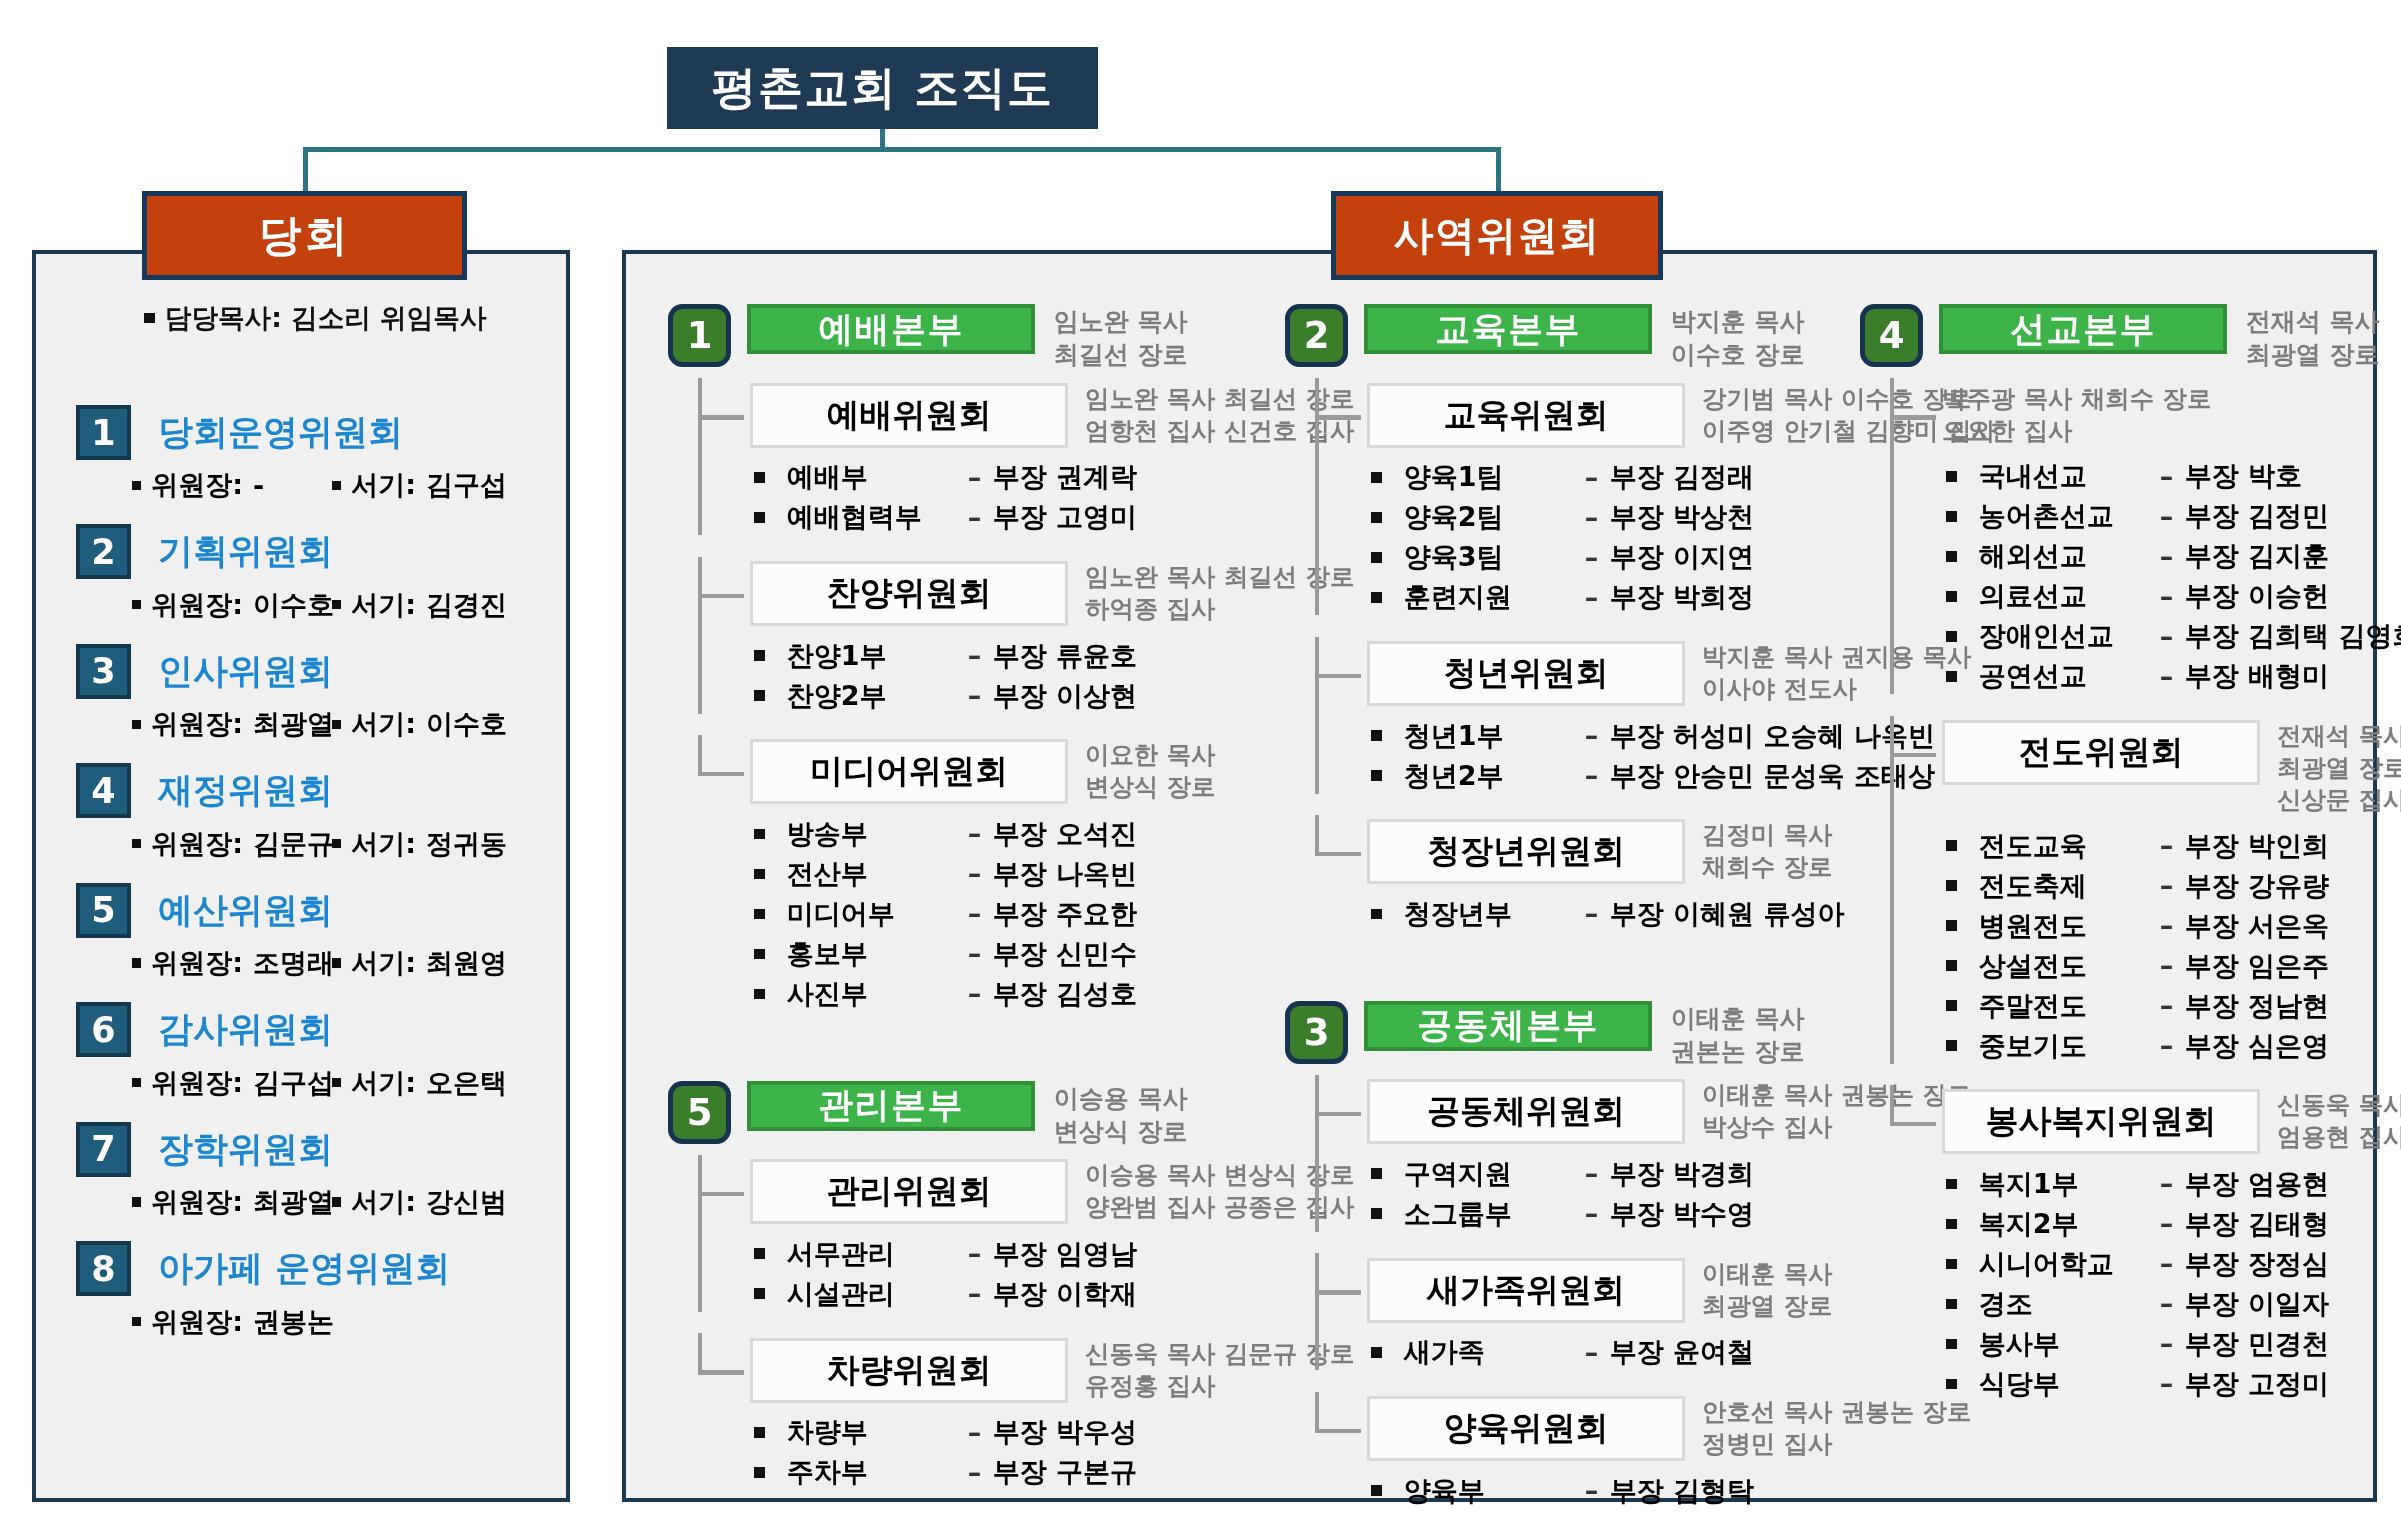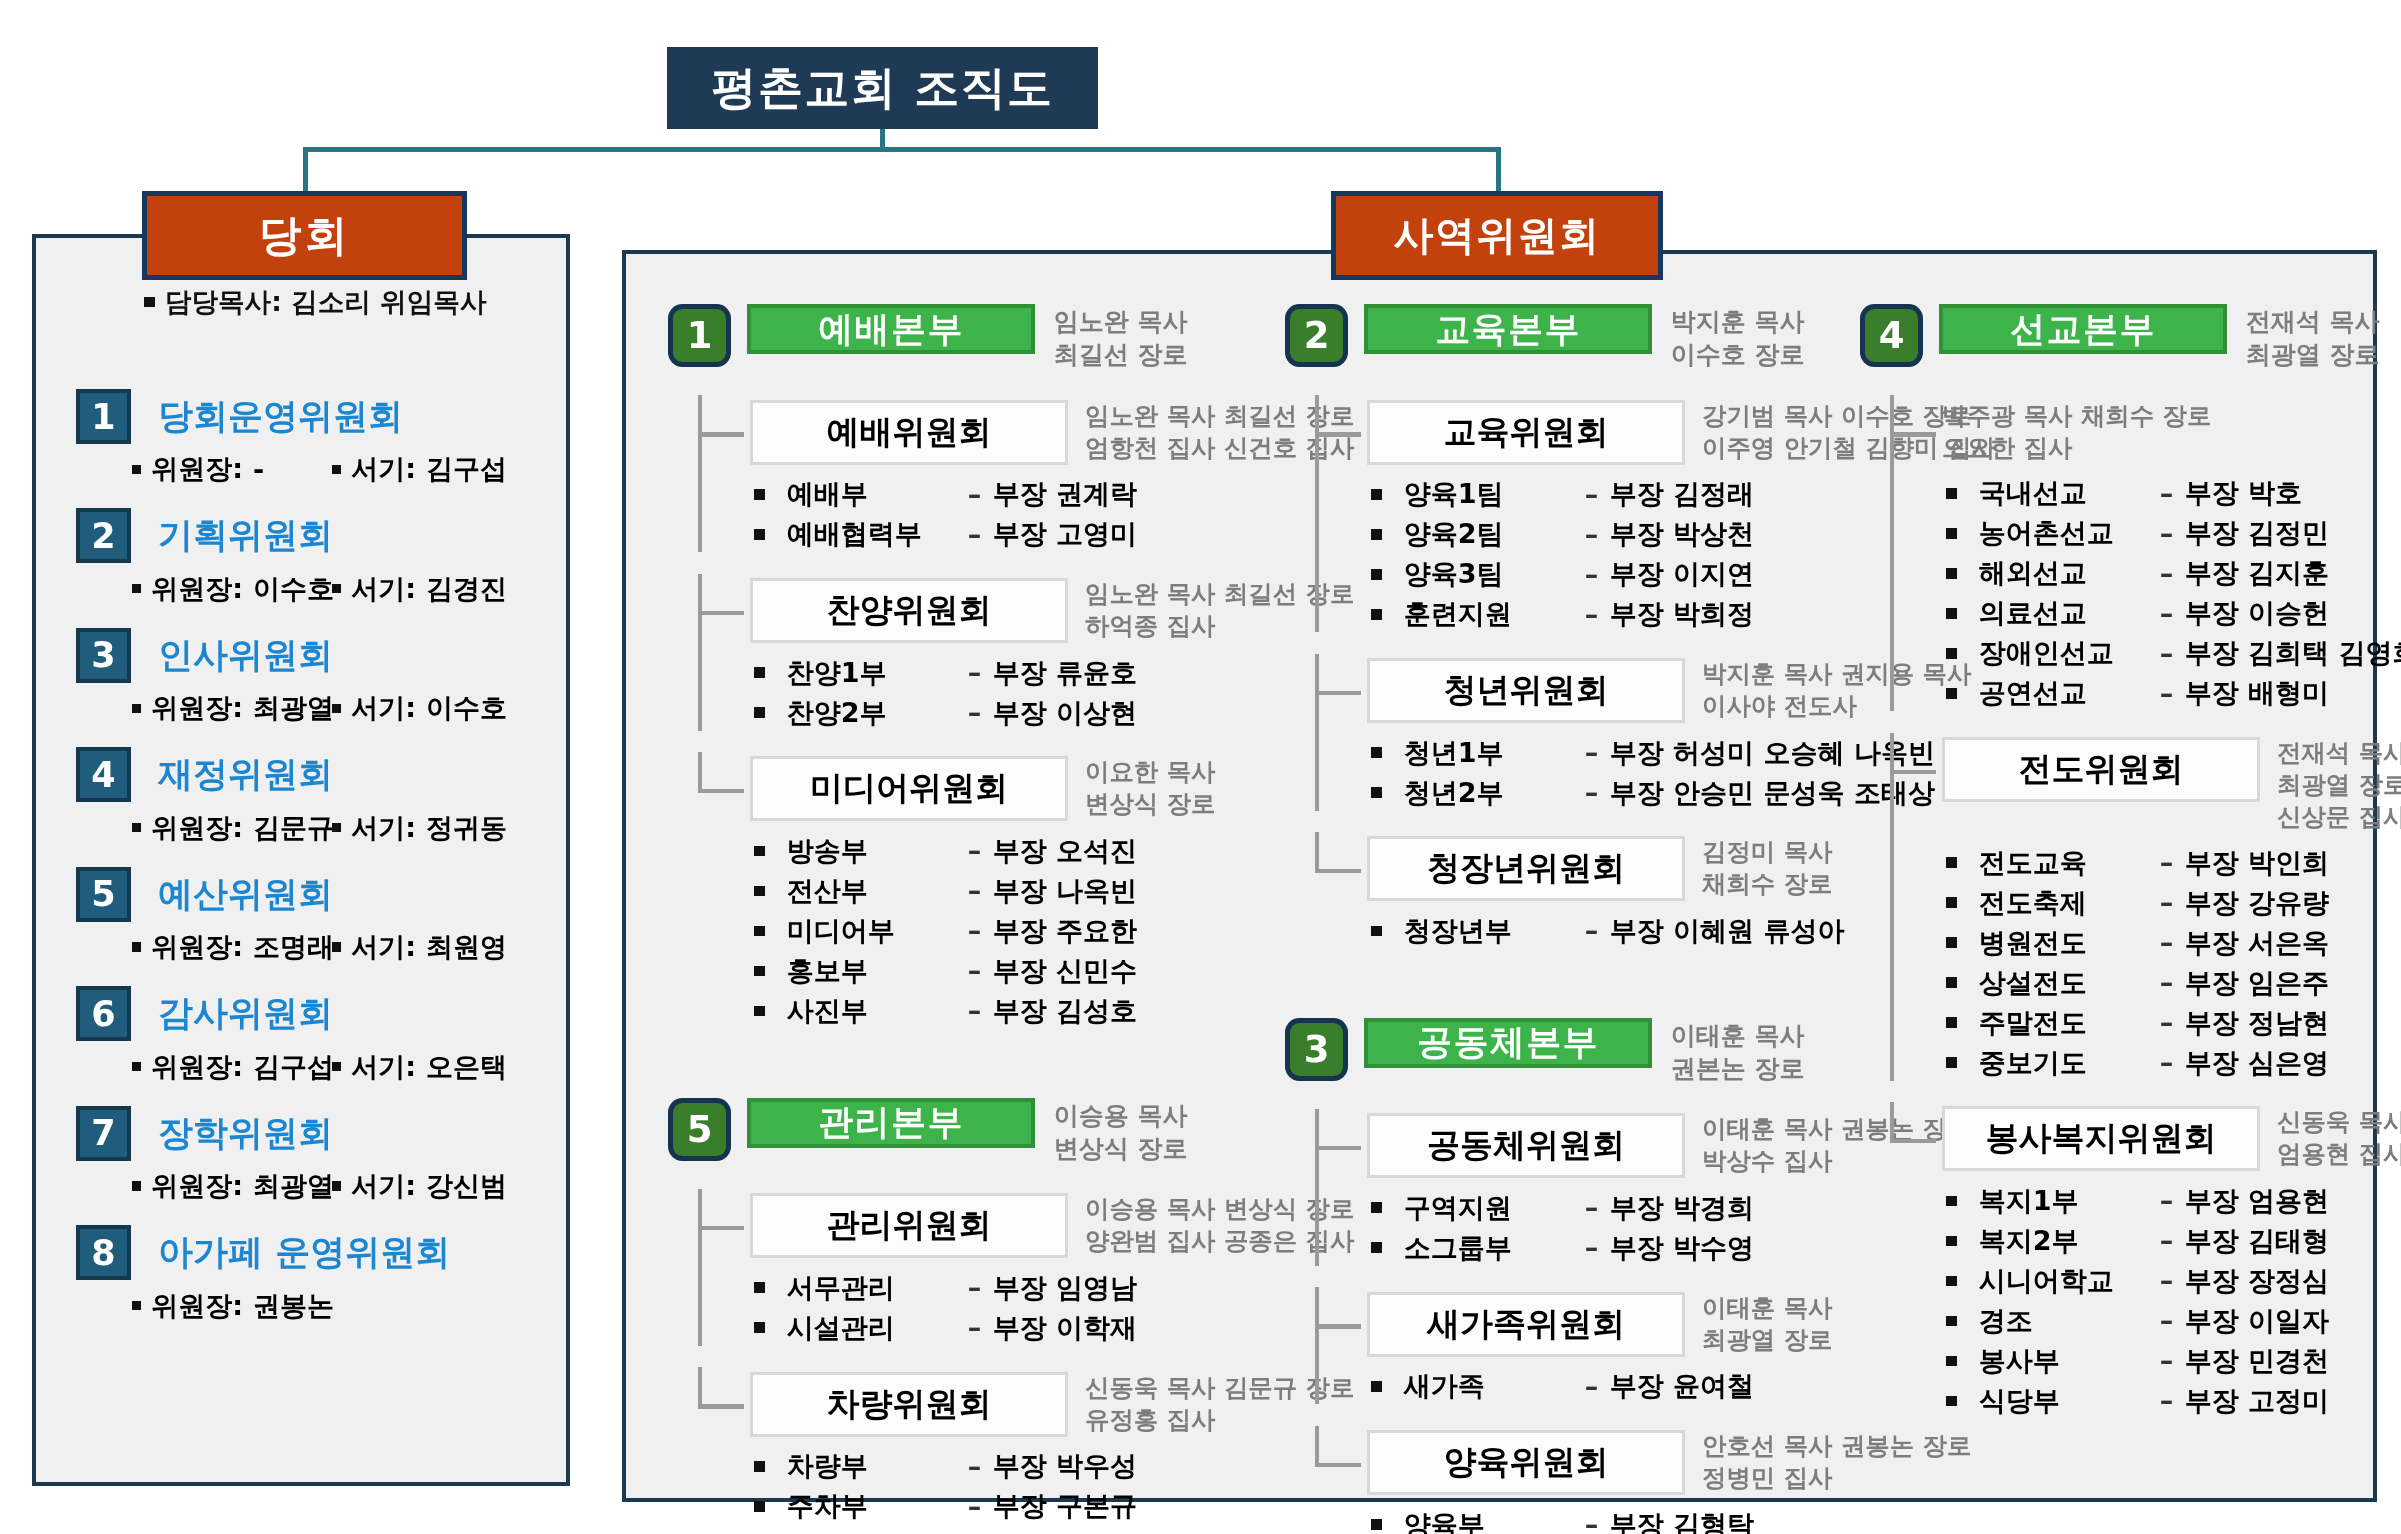--- a/index.html
+++ b/index.html
@@ -13,21 +13,21 @@
     color:#fff;font-size:45px;font-weight:bold;display:flex;align-items:center;justify-content:center;z-index:3;letter-spacing:1.4px;}
 
   
   .head-box{position:absolute;background:#c2410c;border:5px solid #16385c;color:#fff;font-weight:bold;
     display:flex;align-items:center;justify-content:center;z-index:3;box-sizing:border-box;}
   .head-dang{left:142px;top:191px;width:325px;height:89px;font-size:43px;letter-spacing:2.9px;}
   .head-sayeok{left:1331px;top:191px;width:332px;height:89px;font-size:40px;letter-spacing:1.4px;}
 
   
   .panel{position:absolute;background:#f0f0f0;border:4.3px solid #1b3a52;box-sizing:border-box;z-index:1;}
-  .panel-left{left:32px;top:234px;width:538px;height:1252px;}
+  .panel-left{left:32px;top:250px;width:538px;height:1252px;}
   .panel-right{left:622px;top:250px;width:1755px;height:1252px;}
 
   .sqbullet{display:inline-block;width:10.8px;height:10.8px;background:#111;margin-right:10px;flex:none;}
 
   
   .left-note{margin:46px 0 0 108px;font-size:26.6px;font-weight:bold;color:#111;display:flex;align-items:center;}
   .left-items{margin:69px 0 0 40px;display:flex;flex-direction:column;gap:17px;}
   .left-item-header{display:flex;align-items:center;gap:27px;}
   .num-sq{width:55px;height:55px;background:#205d7d;border:4.3px solid #14394e;box-sizing:border-box;color:#fff;
     font-size:35px;font-weight:bold;display:flex;align-items:center;justify-content:center;flex:none;}
@@ -45,21 +45,21 @@
   .col3{width:546px;}
   .section + .section{margin-top:47px;}
 
   .sec-head{display:flex;align-items:flex-start;}
   .badge{width:63px;height:63px;border-radius:14.4px;background:#3a7d2b;border:5px solid #16344f;box-sizing:border-box;
     color:#fff;font-size:37px;font-weight:bold;display:flex;align-items:center;justify-content:center;flex:none;margin-right:16px;}
   .green-box{width:288px;height:50px;background:#3db44a;border:4.3px solid #2f9038;box-sizing:border-box;color:#fff;
     font-size:35px;font-weight:bold;display:flex;align-items:center;justify-content:center;flex:none;margin-right:18.7px;letter-spacing:1.4px;}
   .leaders{font-size:25px;line-height:33px;color:#7d7d7d;font-weight:bold;padding-top:1.4px;white-space:nowrap;}
 
-  .sec-body{margin-left:30px;margin-top:24px;}
+  .sec-body{margin-left:30px;margin-top:7px;}
   .branch{position:relative;padding-left:52px;padding-top:4.3px;}
   .branch::before{content:"";position:absolute;left:0;top:0;width:4.3px;height:100%;background:#9a9a9a;}
   .branch.last::before{height:40px;}
   .branch::after{content:"";position:absolute;left:0;top:37px;width:46px;height:4.3px;background:#9a9a9a;}
 
   .comm-row{display:flex;align-items:flex-start;}
   .comm-box{background:#fcfcfc;border:3.6px solid #d8d8d8;box-sizing:border-box;min-width:318px;height:65px;padding:0 10px;
     display:flex;align-items:center;justify-content:center;font-size:33px;font-weight:bold;color:#000;flex:none;margin-right:17px;white-space:nowrap;}
   .comm-leaders{font-size:24.4px;line-height:32px;color:#7d7d7d;font-weight:bold;white-space:nowrap;}
 

